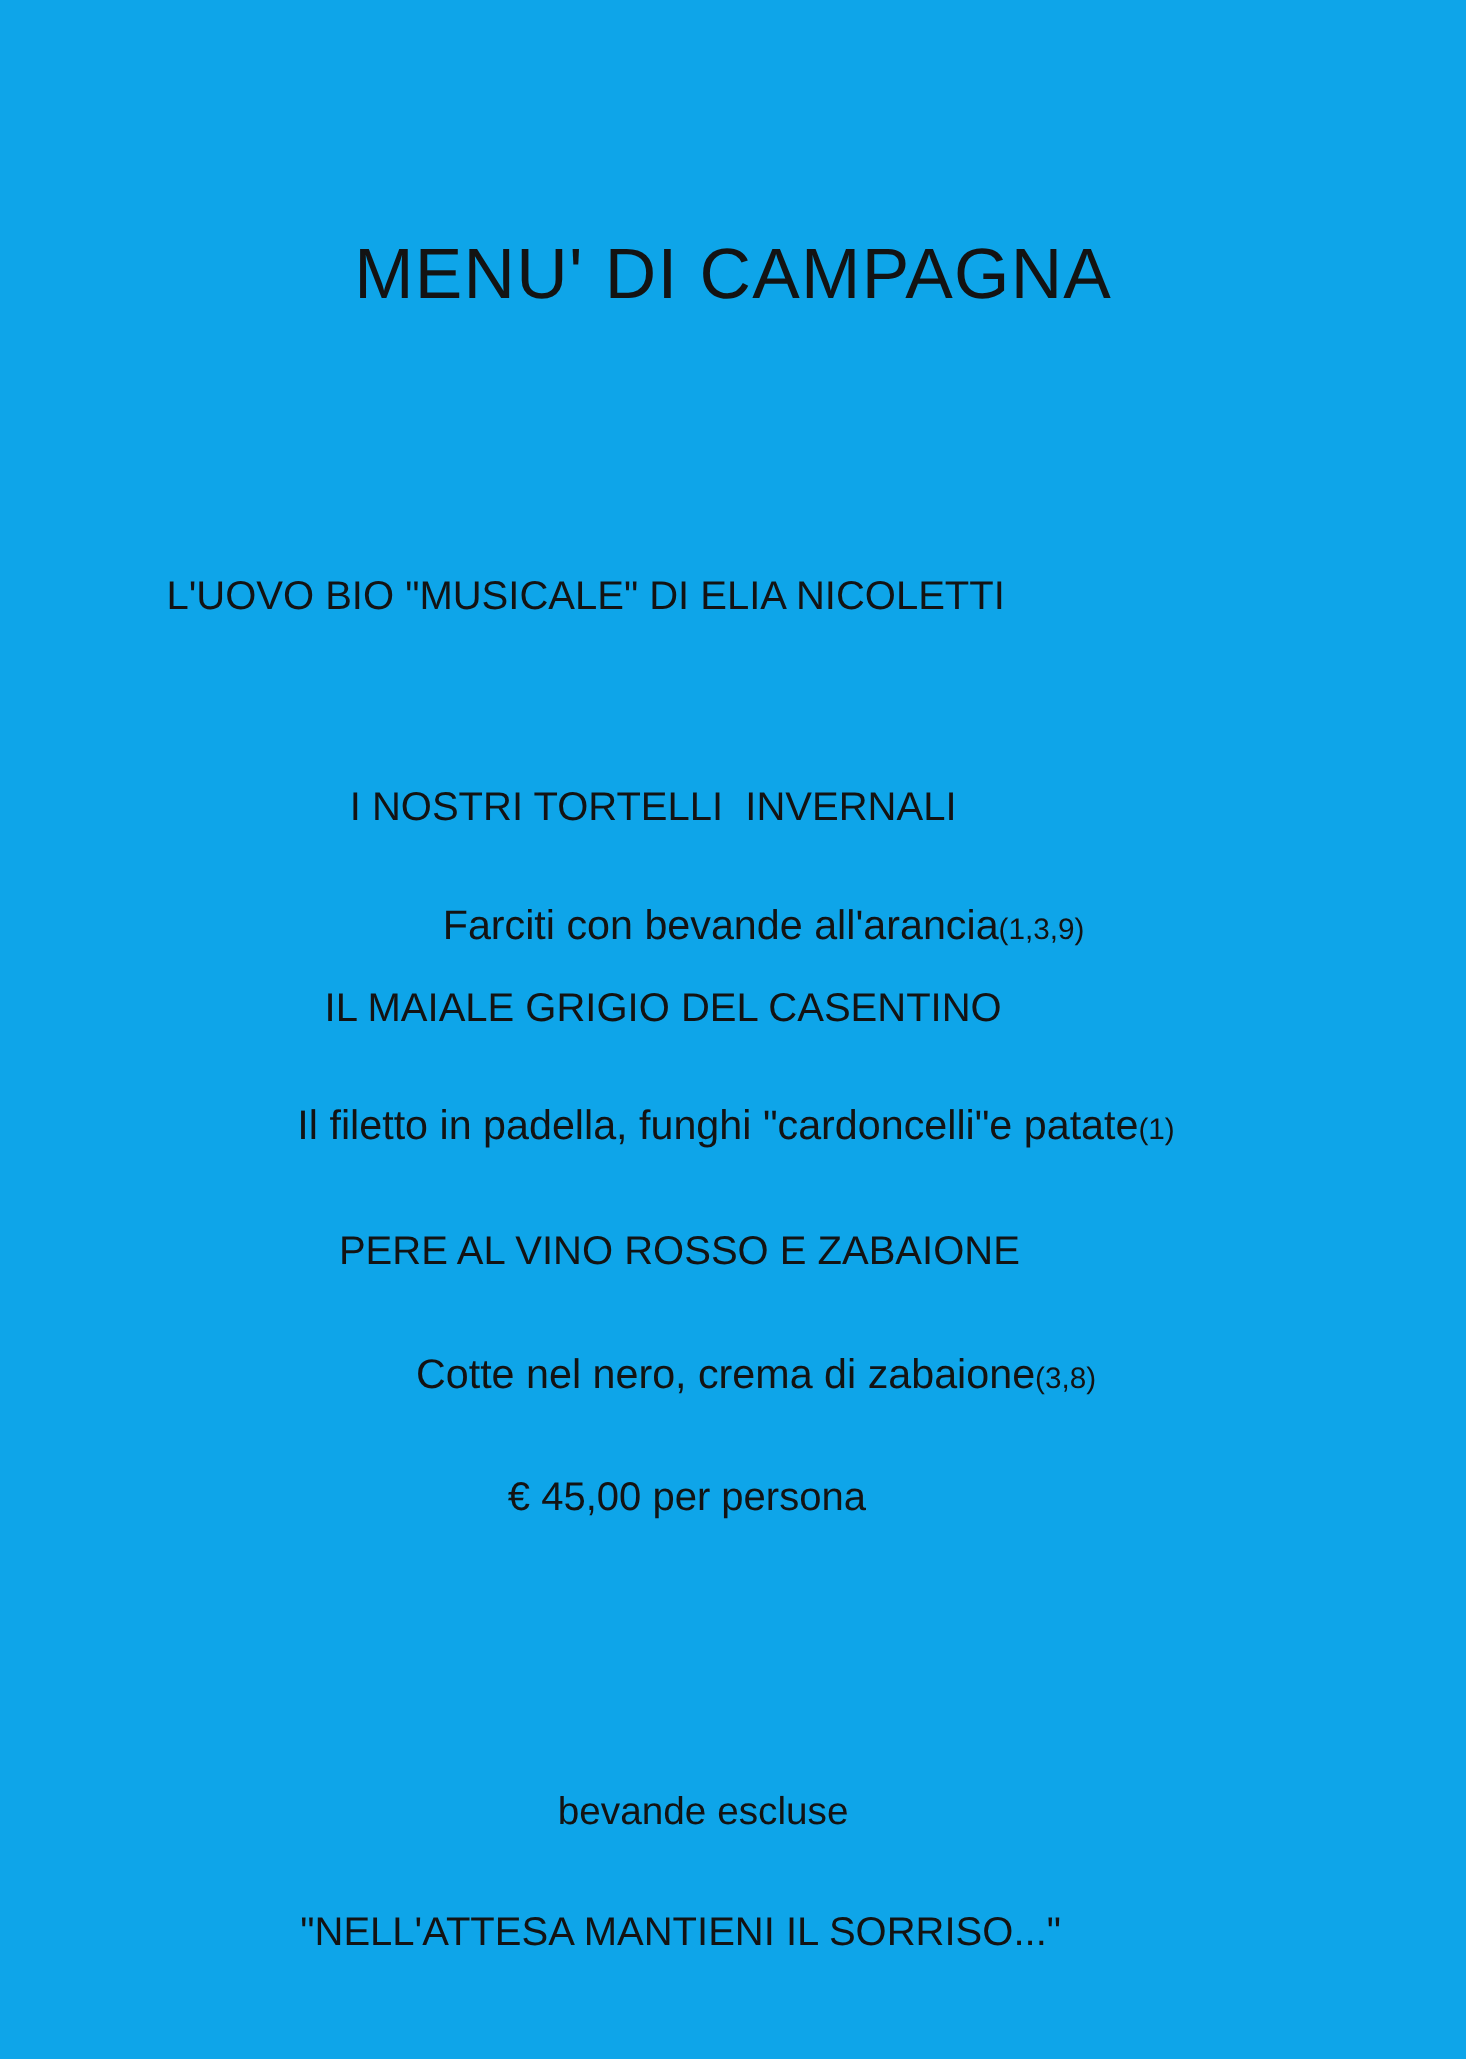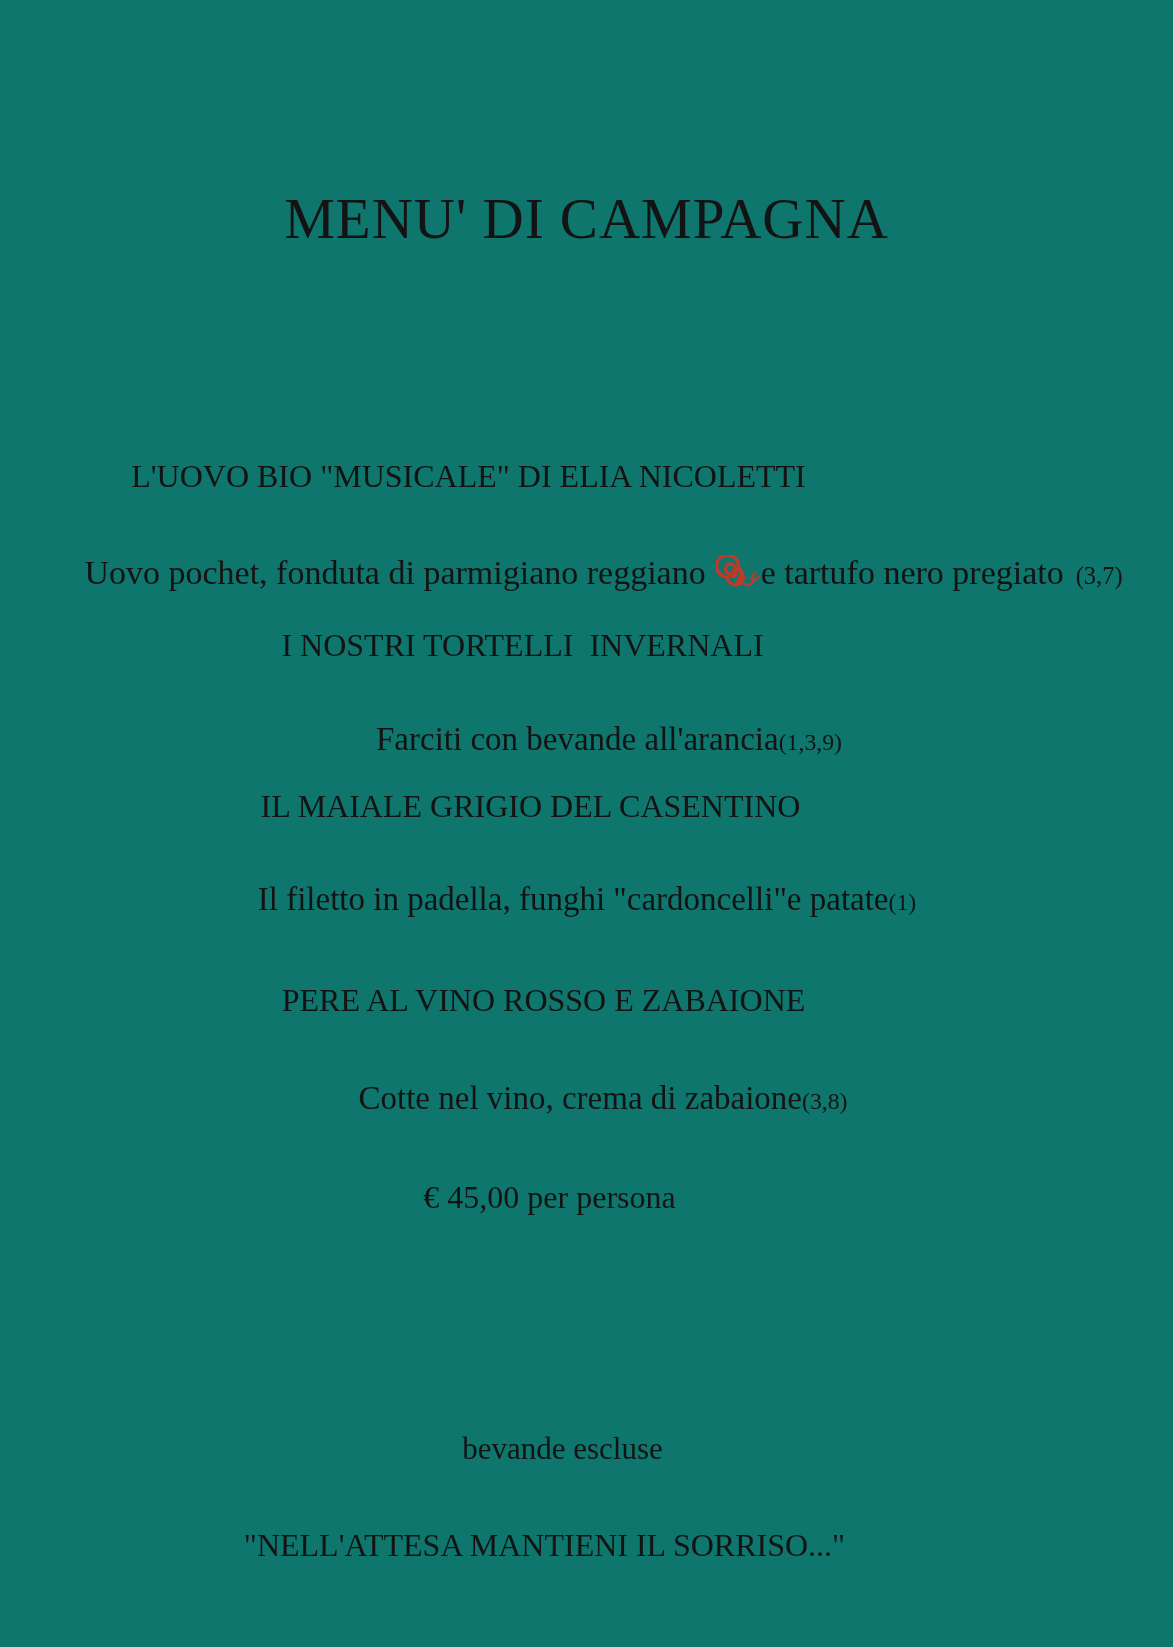--- a/index.html
+++ b/index.html
@@ -1,22 +1,22 @@
 <!DOCTYPE html>
 <html><head>
 <meta charset="utf-8">
 <style>
   html, body { margin: 0; padding: 0; background: #ffffff; }
   .page {
     position: relative;
     width: 1173px;
     height: 1647px;
     margin: 0 auto;
-    background: #0f766e;
-    font-family: Liberation Serif, serif;
+    background: #0ea5e9;
+    font-family: Liberation Sans, sans-serif;
     color: #131313;
     overflow: hidden;
   }
   .line {
     position: absolute;
     left: 0;
     width: 100%;
     text-align: center;
     line-height: 1.2;
     white-space: pre-wrap;
@@ -51,44 +51,34 @@
 </style>
 </head>
 <body>
 
 <div class="page">
 
   <div class="line title">MENU' DI CAMPAGNA</div>
 
 
   <div class="line c1-name">L'UOVO BIO "MUSICALE" DI ELIA NICOLETTI</div>
-  <div class="line c1-desc">
-    <span>Uovo pochet, fonduta di parmigiano reggiano</span><span class="snail"><svg width="44" height="36" viewBox="0 0 44 36" xmlns="http://www.w3.org/2000/svg">
-      <path d="M 17 19 m 0 -2.5 a 2.5 2.5 0 1 1 -2.5 2.5 a 5 5 0 1 1 5 -5 a 8 8 0 1 1 -8 8 a 11 11 0 1 1 11 -11 a 13.5 13.5 0 0 1 -2 17" fill="none" stroke="#c0392b" stroke-width="3.4" stroke-linecap="round"></path>
-      <path d="M 28 29 q 5 3 8.5 -1.5 q 1.5 -2 1 -4" fill="none" stroke="#c0392b" stroke-width="2.6" stroke-linecap="round"></path>
-      <path d="M 35 23 l 3.5 -5" fill="none" stroke="#c0392b" stroke-width="1.8" stroke-linecap="round"></path>
-      <path d="M 38 25 l 5 -2.5" fill="none" stroke="#c0392b" stroke-width="1.8" stroke-linecap="round"></path>
-      <circle cx="39" cy="17.4" r="1.4" fill="#c0392b"></circle>
-      <circle cx="43" cy="22" r="1.2" fill="#c0392b"></circle>
-    </svg></span><span>e tartufo nero pregiato</span><span class="allergen tight">(3,7)</span>
-  </div>
 
   <div class="line c2-name">I NOSTRI TORTELLI  INVERNALI</div>
   <div class="line c2-desc">
     <span>Farciti con bevande all'arancia</span><span class="allergen">(1,3,9)</span>
   </div>
 
   <div class="line c3-name">IL MAIALE GRIGIO DEL CASENTINO</div>
   <div class="line c3-desc">
     <span>Il filetto in padella, funghi "cardoncelli"e patate</span><span class="allergen">(1)</span>
   </div>
 
   <div class="line c4-name">PERE AL VINO ROSSO E ZABAIONE</div>
   <div class="line c4-desc">
-    <span>Cotte nel vino, crema di zabaione</span><span class="allergen">(3,8)</span>
+    <span>Cotte nel nero, crema di zabaione</span><span class="allergen">(3,8)</span>
   </div>
 
   <div class="line price">€ 45,00 per persona</div>
 
   <div class="line beverages">bevande escluse</div>
 
   <div class="line quote">"NELL'ATTESA MANTIENI IL SORRISO..."</div>
 
 </div>
 

